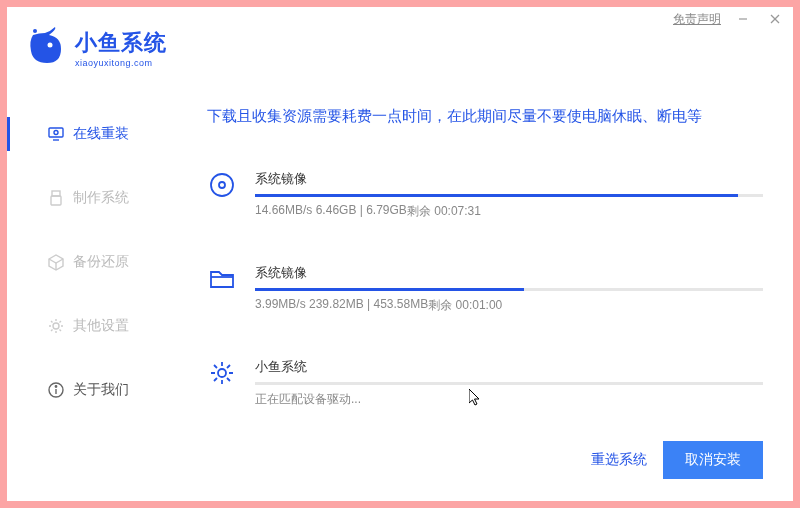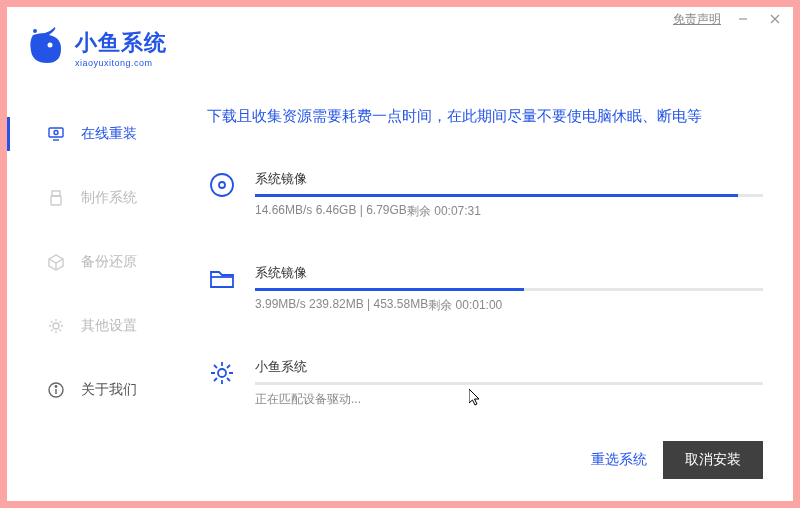--- a/index.html
+++ b/index.html
@@ -73,21 +73,21 @@
       position: absolute;
       left: 0;
       top: 100px;
       width: 175px;
     }
     .sidebar-item {
       height: 54px;
       display: flex;
       align-items: center;
       padding-left: 40px;
-      gap: 16px;
+      gap: 8px;
       cursor: pointer;
       position: relative;
       margin-bottom: 10px;
     }
     .sidebar-item.active {
       color: #2454e6;
     }
     .sidebar-item.active::before {
       content: "";
       position: absolute;
@@ -179,21 +179,21 @@
       display: flex;
       align-items: center;
       gap: 16px;
     }
     .reselect {
       color: #2454e6;
       font-size: 14px;
       cursor: pointer;
     }
     .cancel-btn {
-      background: #404040;
+      background: #3b82f6;
       color: #fff;
       border: none;
       padding: 10px 22px;
       font-size: 14px;
       cursor: pointer;
       font-family: inherit;
     }
     .cursor {
       position: absolute;
       left: 462px;

